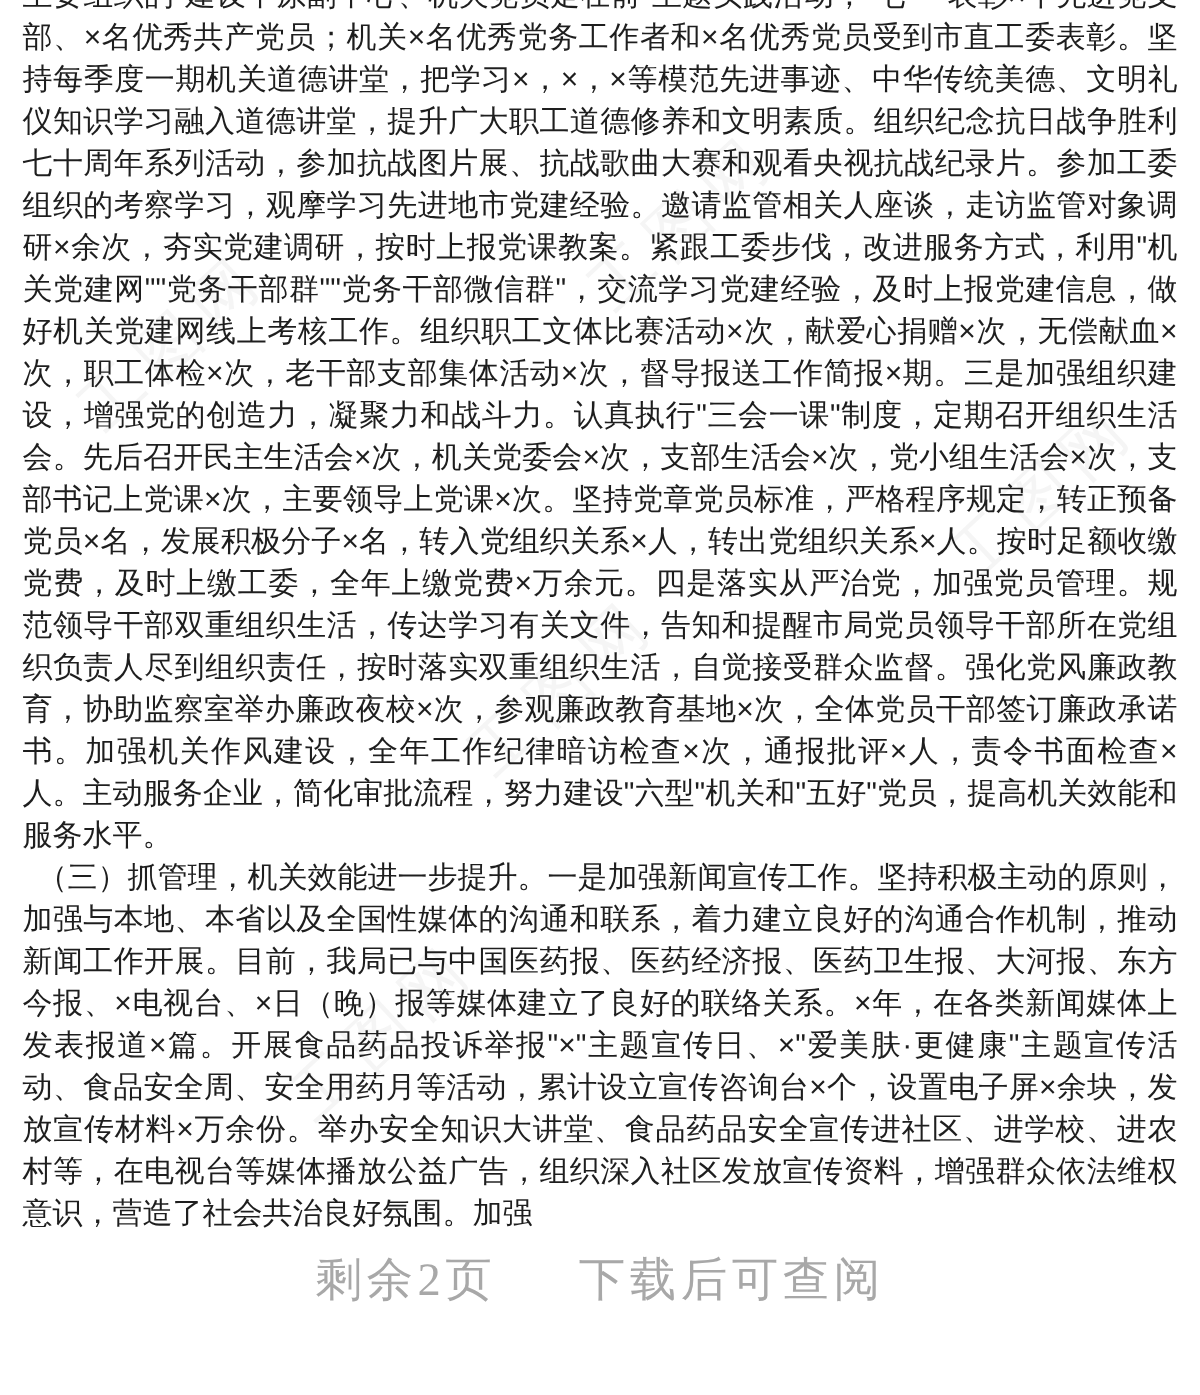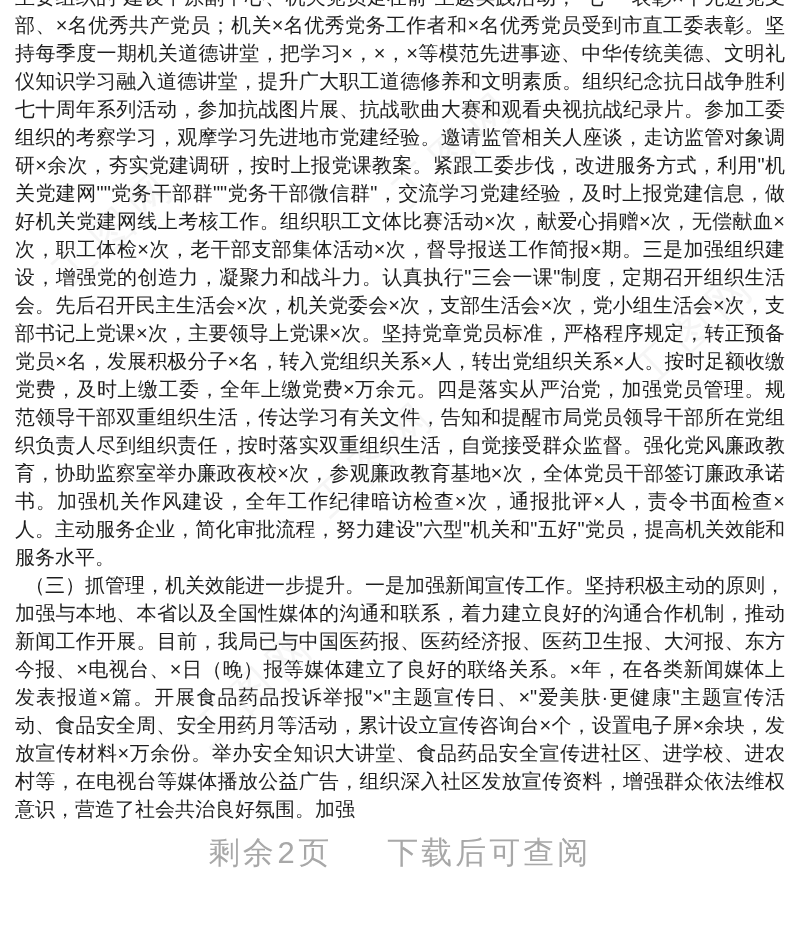--- a/index.html
+++ b/index.html
@@ -46,21 +46,21 @@
   }
   .footer {
     position: absolute;
     top: 832px;
     left: 0;
     width: 100%;
     text-align: center;
     color: #a8a8a8;
     font-size: 31px;
     letter-spacing: 3px;
-    font-family: Liberation Mono, monospace;
+    font-family: Liberation Serif, serif;
   }
   .footer .hint {
     margin-left: 55px;
   }
 </style>
 </head>
 <body>
 
 <div class="page">
 

